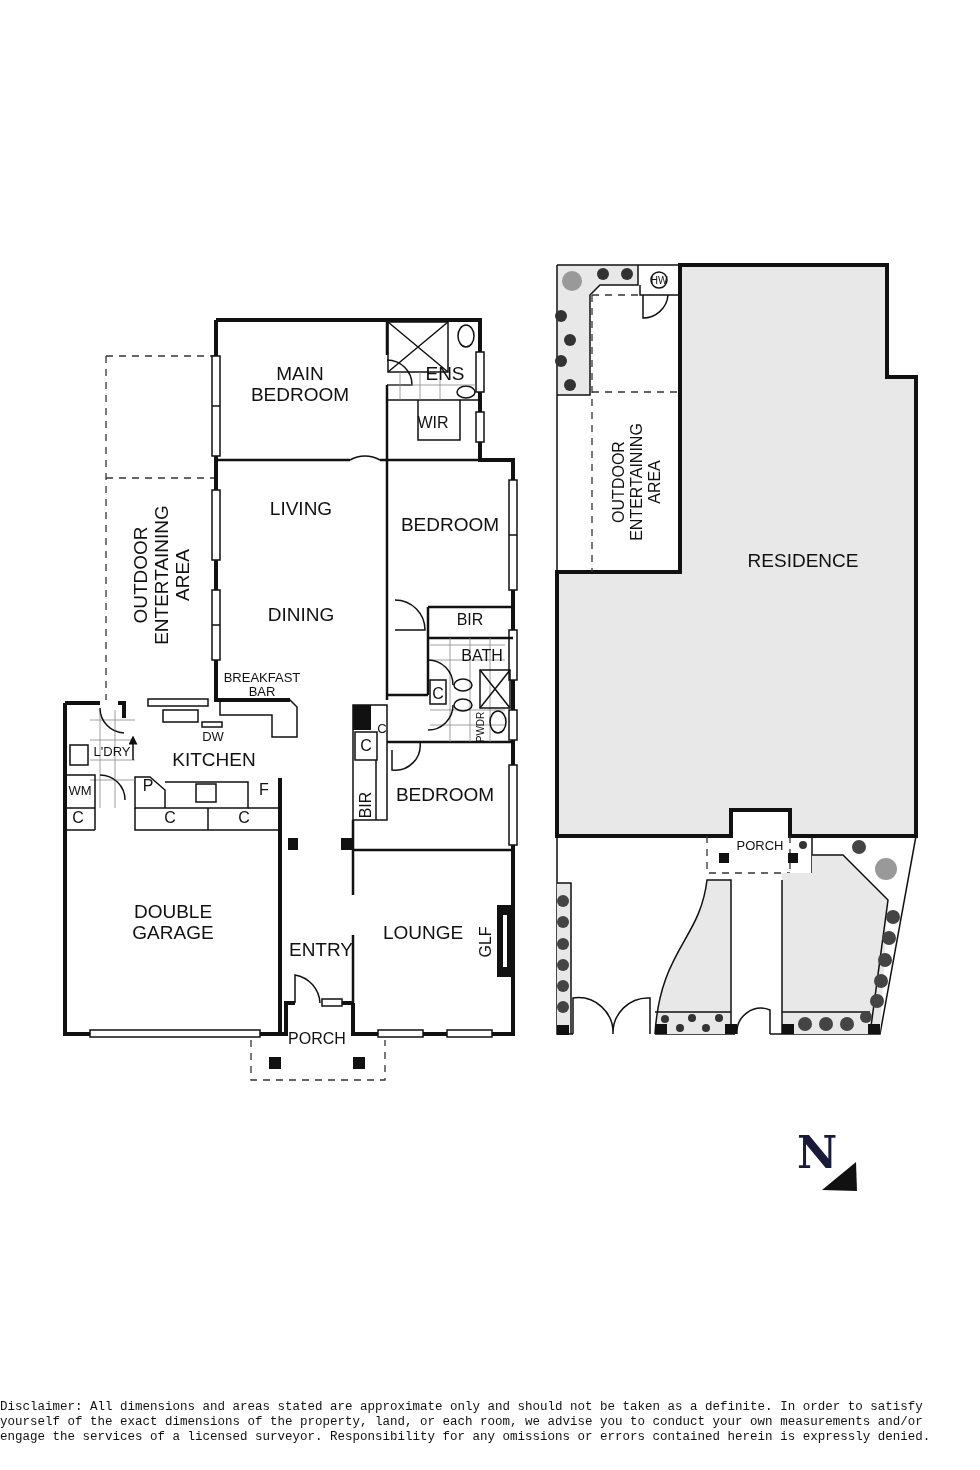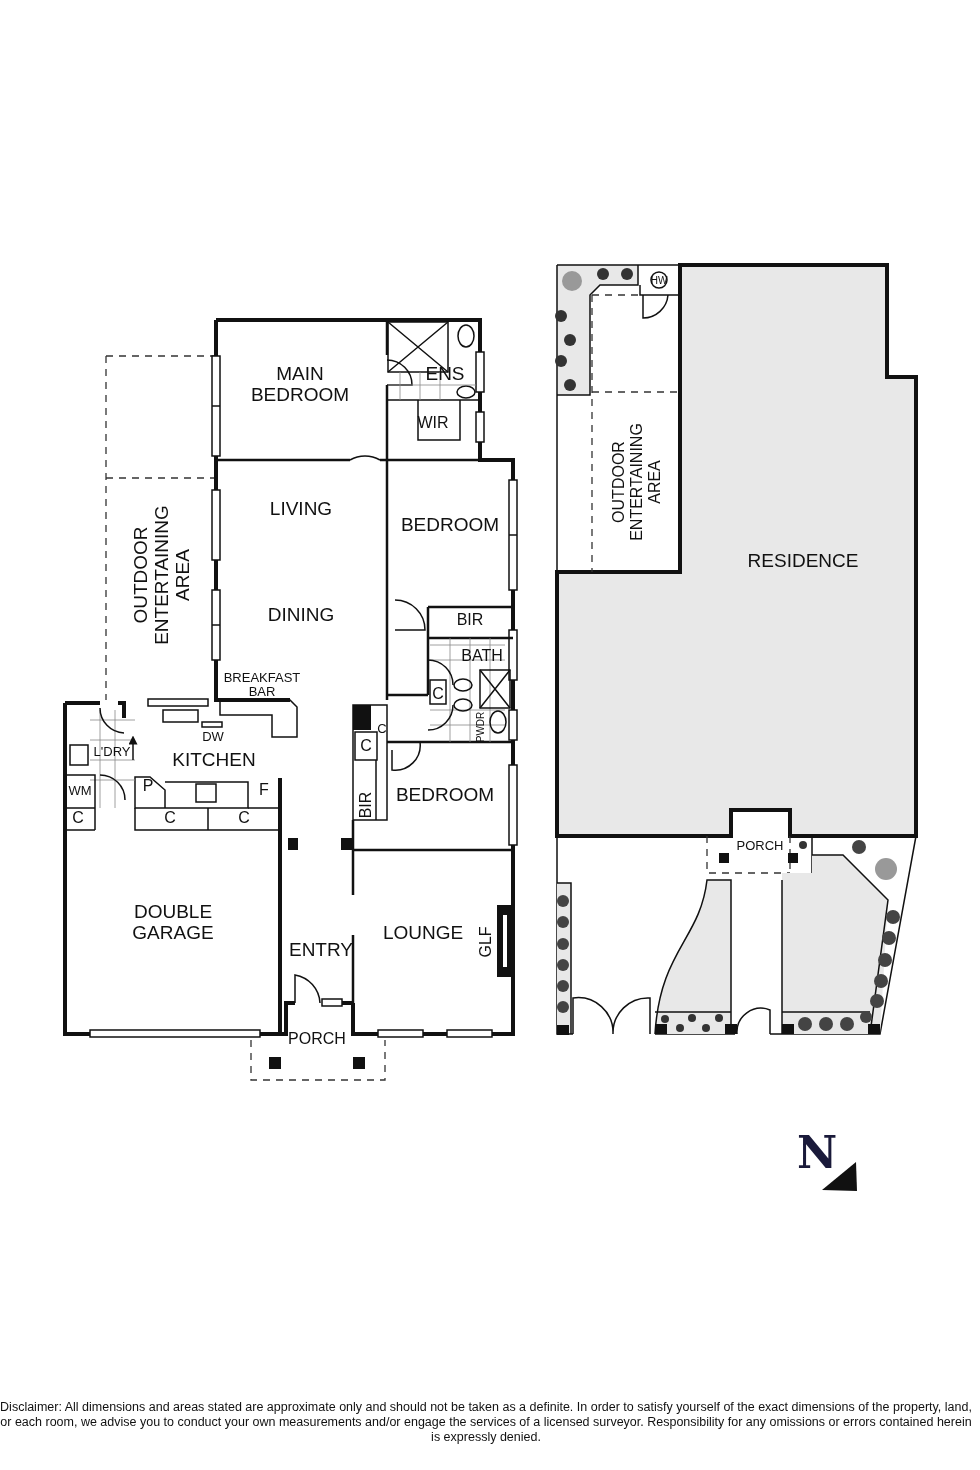--- a/index.html
+++ b/index.html
@@ -9,21 +9,21 @@
     .big { font-size:19px; }
     .med { font-size:16px; }
     .sm  { font-size:13px; }
     .xs  { font-size:10px; }
     .wall { stroke:#111; stroke-width:4; fill:none; }
     .thin { stroke:#111; stroke-width:1.5; fill:none; }
     .dash { stroke:#333; stroke-width:1.3; fill:none; stroke-dasharray:7 6; }
     .tile { stroke:#888; stroke-width:0.8; fill:none; }
     .shade { fill:#e8e8e8; }
     .north { font-family:"DejaVu Serif", serif; font-weight:bold; font-size:44px; fill:#1a1a3a; }
-    .disclaimer { position:absolute; left:0; top:1400px; width:972px; text-align:center; font-size:12.5px; line-height:15px; color:#111; font-family:Liberation Sans, sans-serif; }
+    .disclaimer { position:absolute; left:0; top:1400px; width:972px; font-size:12.5px; line-height:15px; color:#111; font-family:Liberation Mono, monospace; }
   </style>
 </head>
 <body>
 
 <svg class="plan" viewBox="0 0 980 1470" xmlns="http://www.w3.org/2000/svg">
 
   <g>
 
     <path class="dash" d="M106 356 L216 356 M106 356 L106 700 M106 478 L216 478"></path>
 

